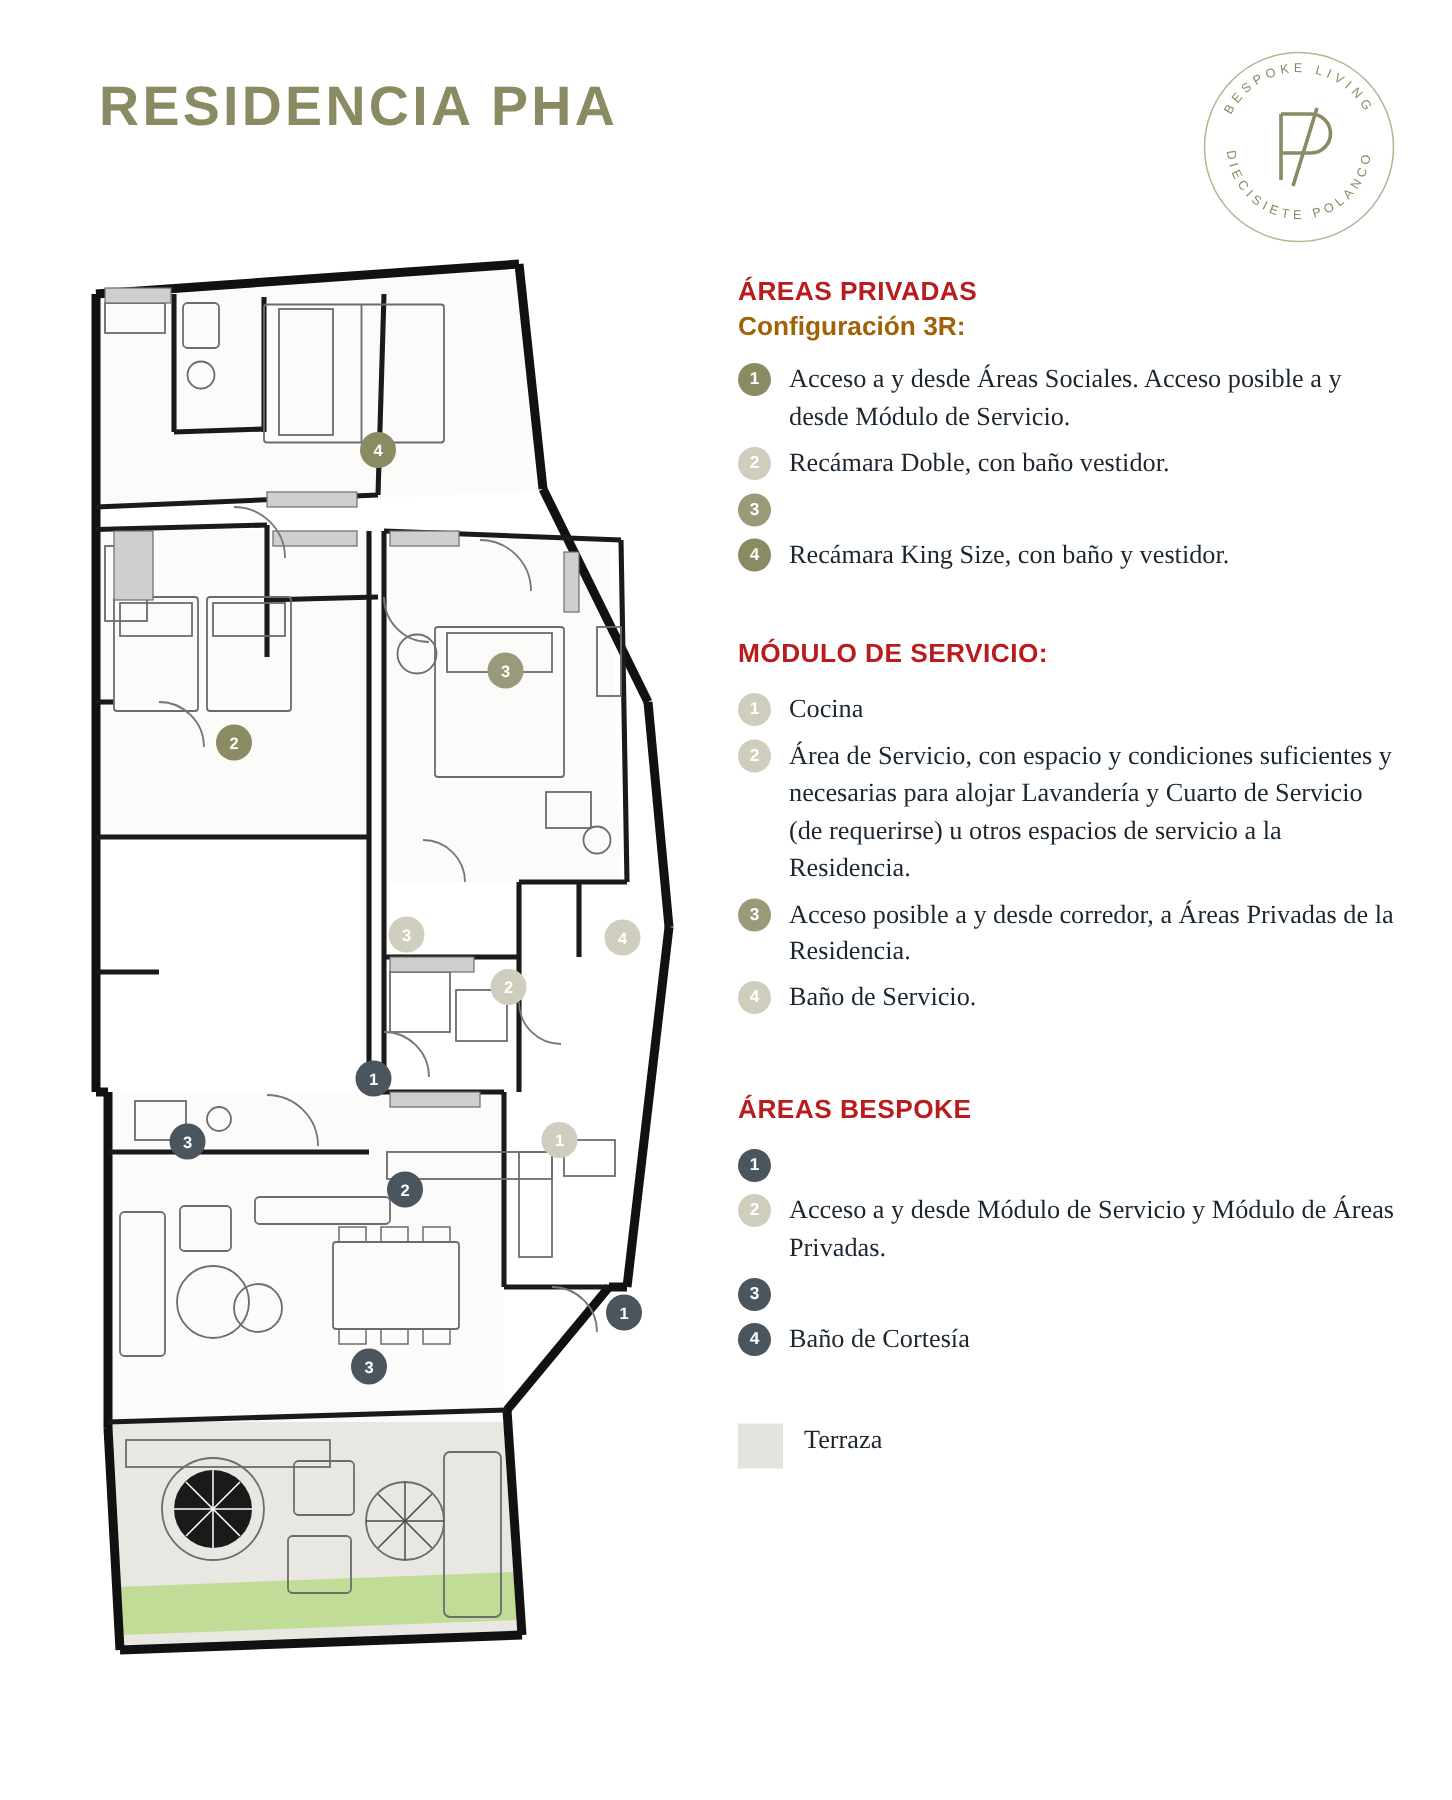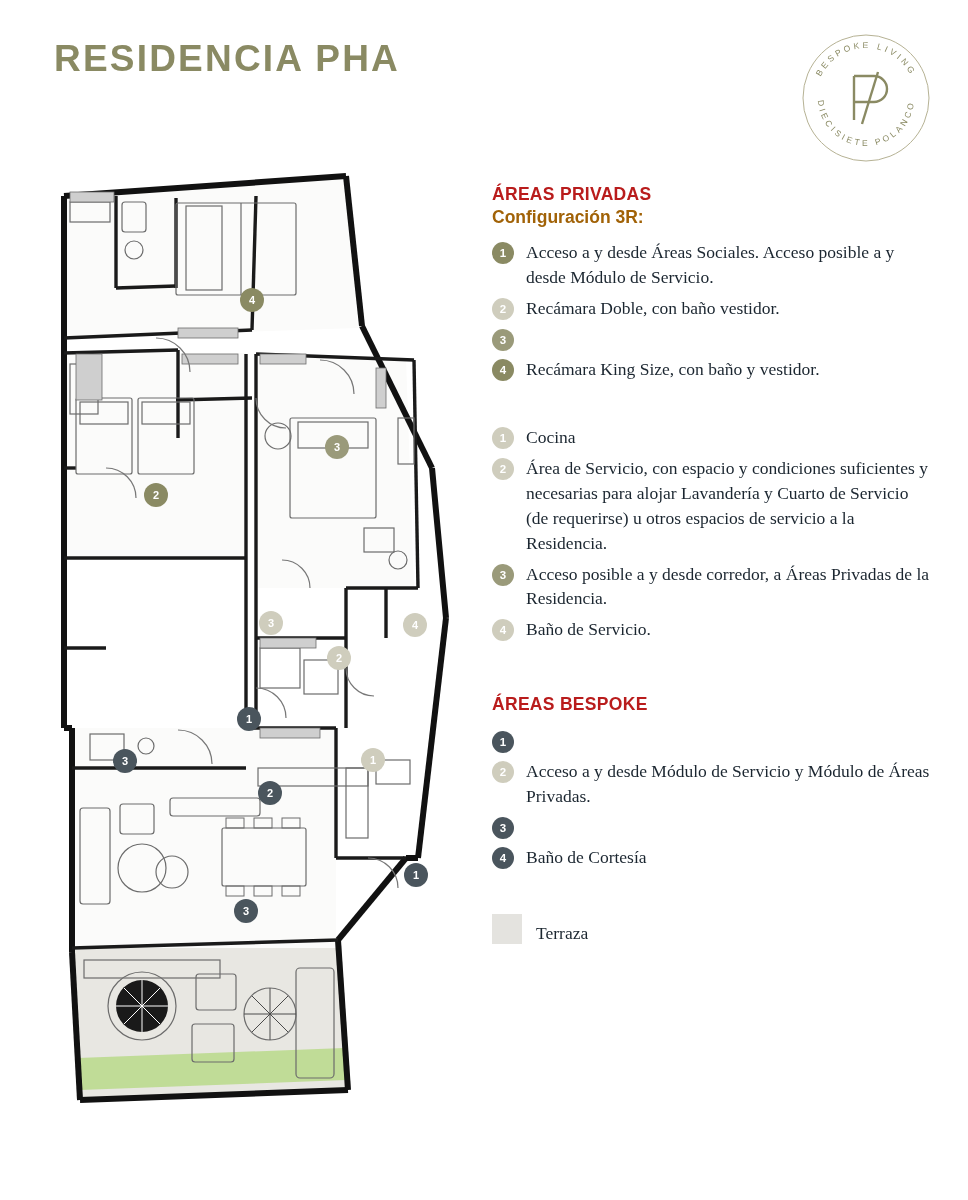--- a/index.html
+++ b/index.html
@@ -21,21 +21,21 @@
     position: absolute;
     left: 54px;
     top: 40px;
     width: 560px;
   }
   .title {
     font-size: 37px;
     font-weight: bold;
     letter-spacing: 2.2px;
     color: #8a8a63;
-    margin: 0;
+    margin: 12px;
     line-height: 1.05;
   }
   .subtitle {
     font-size: 23px;
     font-weight: bold;
     color: #24323c;
     margin: 8px 0 0 0;
     letter-spacing: 0.1px;
   }
 
@@ -109,21 +109,21 @@
   .legend-text {
     font-family: "Liberation Serif", serif;
     font-size: 17.5px;
     line-height: 1.42;
     color: #1b2630;
   }
 
   
   .terraza-row {
     display: flex;
-    align-items: flex-end;
+    align-items: flex-start;
     margin-top: 8px;
   }
   .terraza-swatch {
     width: 30px;
     height: 30px;
     background: #e4e3df;
     margin-right: 14px;
     flex: 0 0 auto;
   }
   .terraza-label {
@@ -394,20 +394,21 @@
         <span class="bullet" style="background:#9a9a7a">3</span>
       </li>
       <li class="legend-item">
         <span class="bullet" style="background:#8a8a63">4</span>
         <span class="legend-text">Recámara King Size, con baño y vestidor.</span>
       </li>
     </ul>
   </div>
 
   <div class="legend-section" style="margin-top:44px;">
+    <p class="legend-heading spaced">MÓDULO DE SERVICIO:</p>
     <ul class="legend-list">
       <li class="legend-item">
         <span class="bullet" style="background:#cfcdbd">1</span>
         <span class="legend-text">Cocina</span>
       </li>
       <li class="legend-item">
         <span class="bullet" style="background:#cfcdbd">2</span>
         <span class="legend-text">Área de Servicio, con espacio y condiciones suficientes y necesarias para alojar Lavandería y Cuarto de Servicio (de requerirse) u otros espacios de servicio a la Residencia.</span>
       </li>
       <li class="legend-item">

